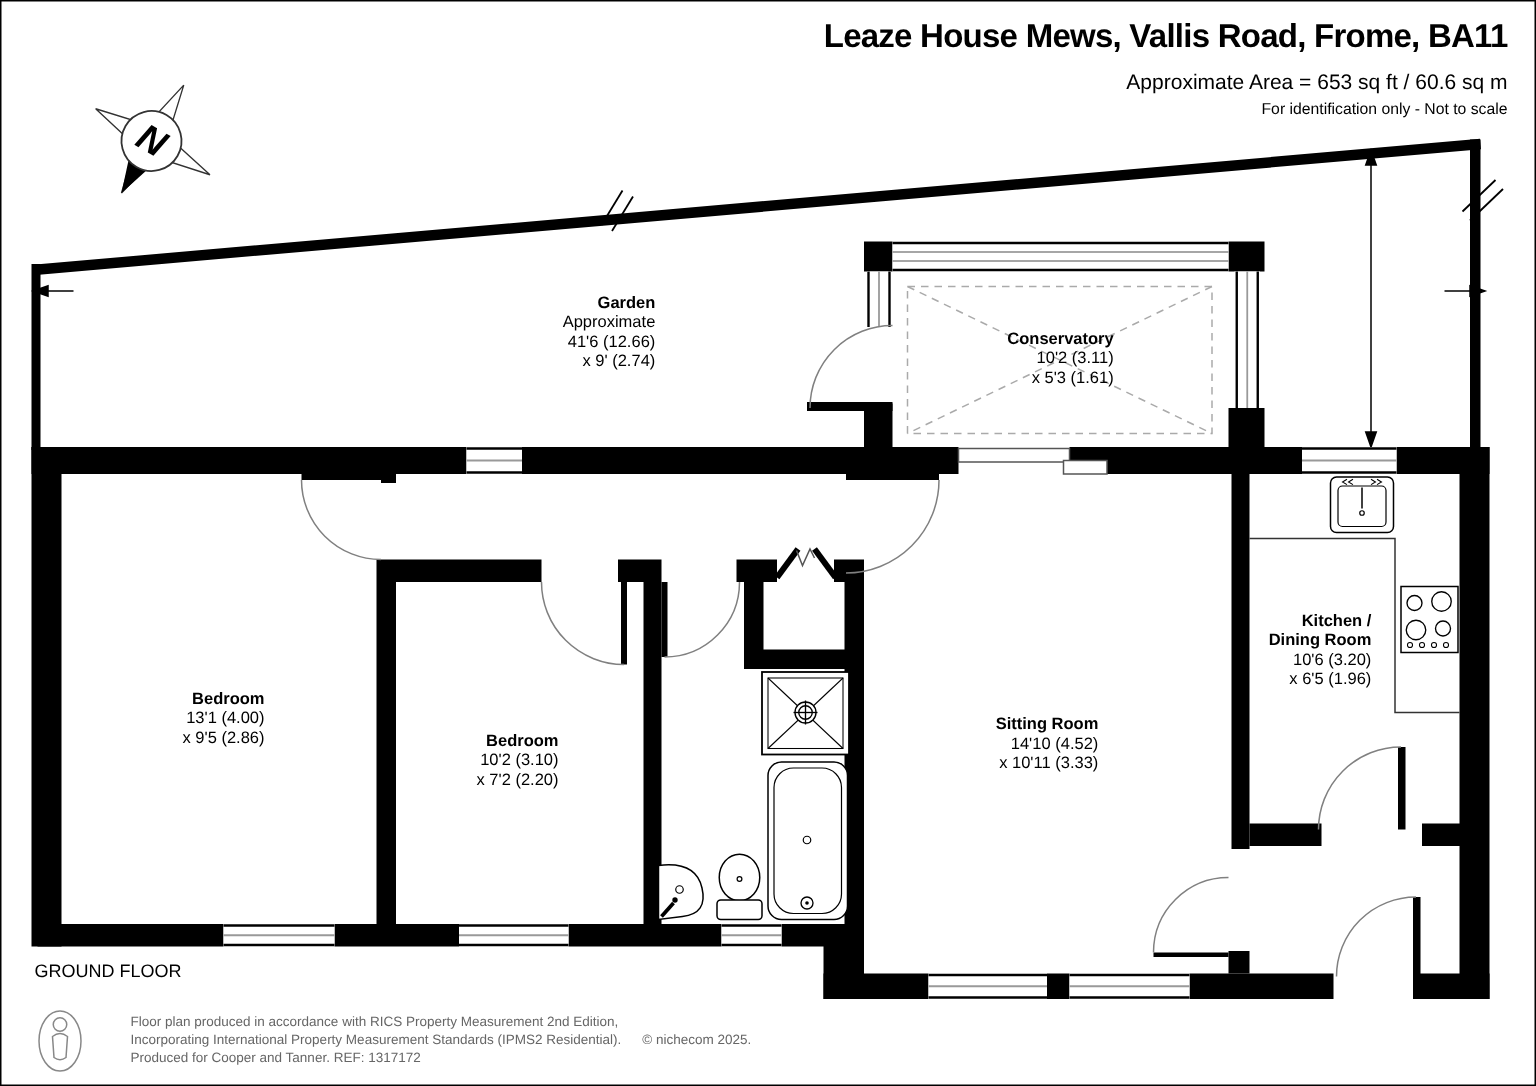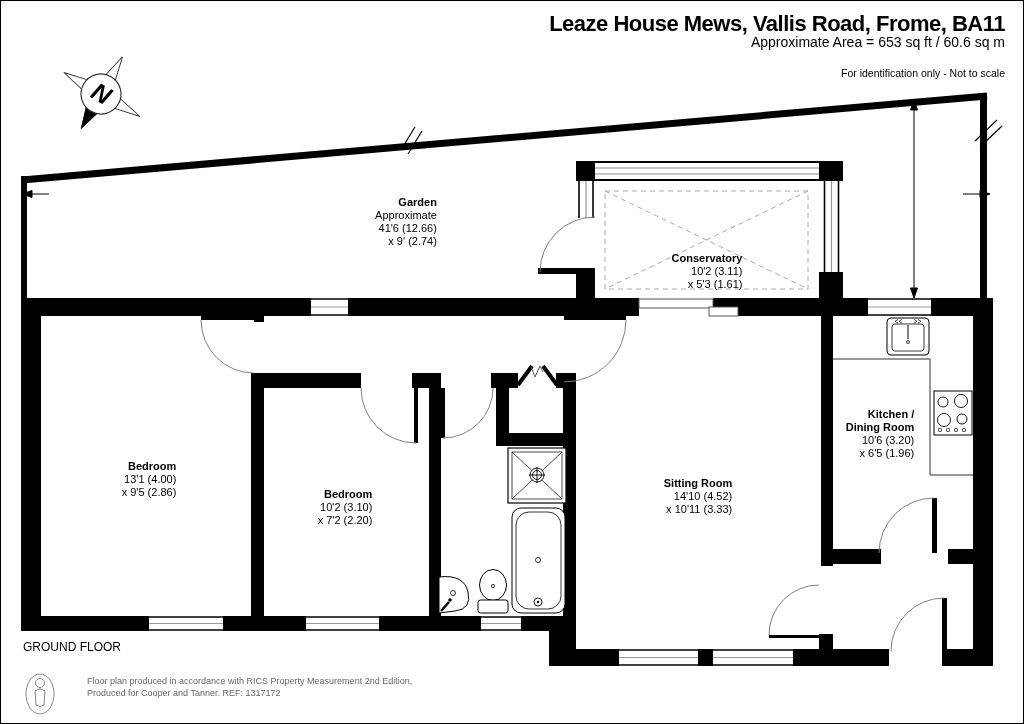--- a/index.html
+++ b/index.html
@@ -4,21 +4,21 @@
 <style>
   html,body{margin:0;padding:0;background:#fff;}
   .page{
     position:relative;width:1024px;height:724px;overflow:hidden;
     background:#fff;border:1px solid #000;box-sizing:border-box;
     font-family:"Liberation Sans",sans-serif;color:#000;
   }
   svg{position:absolute;left:0;top:0;}
   .hdr{position:absolute;right:18px;text-align:right;}
   .hdr-title{top:10px;font-size:22px;font-weight:bold;letter-spacing:-0.5px;}
-  .hdr-area{top:33px;font-size:14px;}
+  .hdr-area{top:45px;font-size:14px;}
   .hdr-note{top:66px;font-size:10.5px;padding-left:32px;}
   .label{position:absolute;transform:translateX(-50%);text-align:center;
          font-size:11px;line-height:13px;white-space:nowrap;}
   .label span{display:block;text-align:right;}
   .label .name{font-weight:bold;}
   .label.two-line-name .l1{font-weight:bold;}
   .floorlabel{position:absolute;left:22px;top:639px;font-size:12px;font-weight:normal;}
   .footer{position:absolute;left:86px;top:674px;font-size:9px;line-height:12px;color:#666;}
   .footer .copy{margin-left:14px;}
 </style>
@@ -281,21 +281,21 @@
       </g>
     </g>
   </svg>
 
   <div class="label" style="left:405px;top:195px;">
     <span class="name">Garden</span>
     <span>Approximate</span>
     <span>41'6 (12.66)</span>
     <span>x 9' (2.74)</span>
   </div>
-  <div class="label" style="left:706px;top:219px;margin-top:32px;">
+  <div class="label" style="left:706px;top:219px;">
     <span class="name">Conservatory</span>
     <span>10'2 (3.11)</span>
     <span>x 5'3 (1.61)</span>
   </div>
   <div class="label" style="left:148px;top:459px;">
     <span class="name">Bedroom</span>
     <span>13'1 (4.00)</span>
     <span>x 9'5 (2.86)</span>
   </div>
   <div class="label" style="left:344px;top:487px;">
@@ -318,16 +318,19 @@
   <div class="floorlabel">GROUND FLOOR</div>
 
   <svg width="60" height="50" style="left:22px;top:670px;">
     <ellipse cx="17" cy="23" rx="14" ry="20" fill="none" stroke="#888" stroke-width="1"></ellipse>
     <circle cx="17" cy="12" r="4.5" fill="none" stroke="#888" stroke-width="1"></circle>
     <path d="M12,20 q5,-4 10,0 l-1,14 q-4,3 -8,0 z" fill="none" stroke="#888" stroke-width="1"></path>
   </svg>
 
   <div class="footer">
     <div>Floor plan produced in accordance with RICS Property Measurement 2nd Edition,</div>
+    <div>
+      <span>Incorporating International Property Measurement Standards (IPMS2 Residential).</span><span class="copy">© nichecom 2025.</span>
+    </div>
     <div>Produced for Cooper and Tanner.    REF: 1317172</div>
   </div>
 
 </div>
 
 </body></html>

